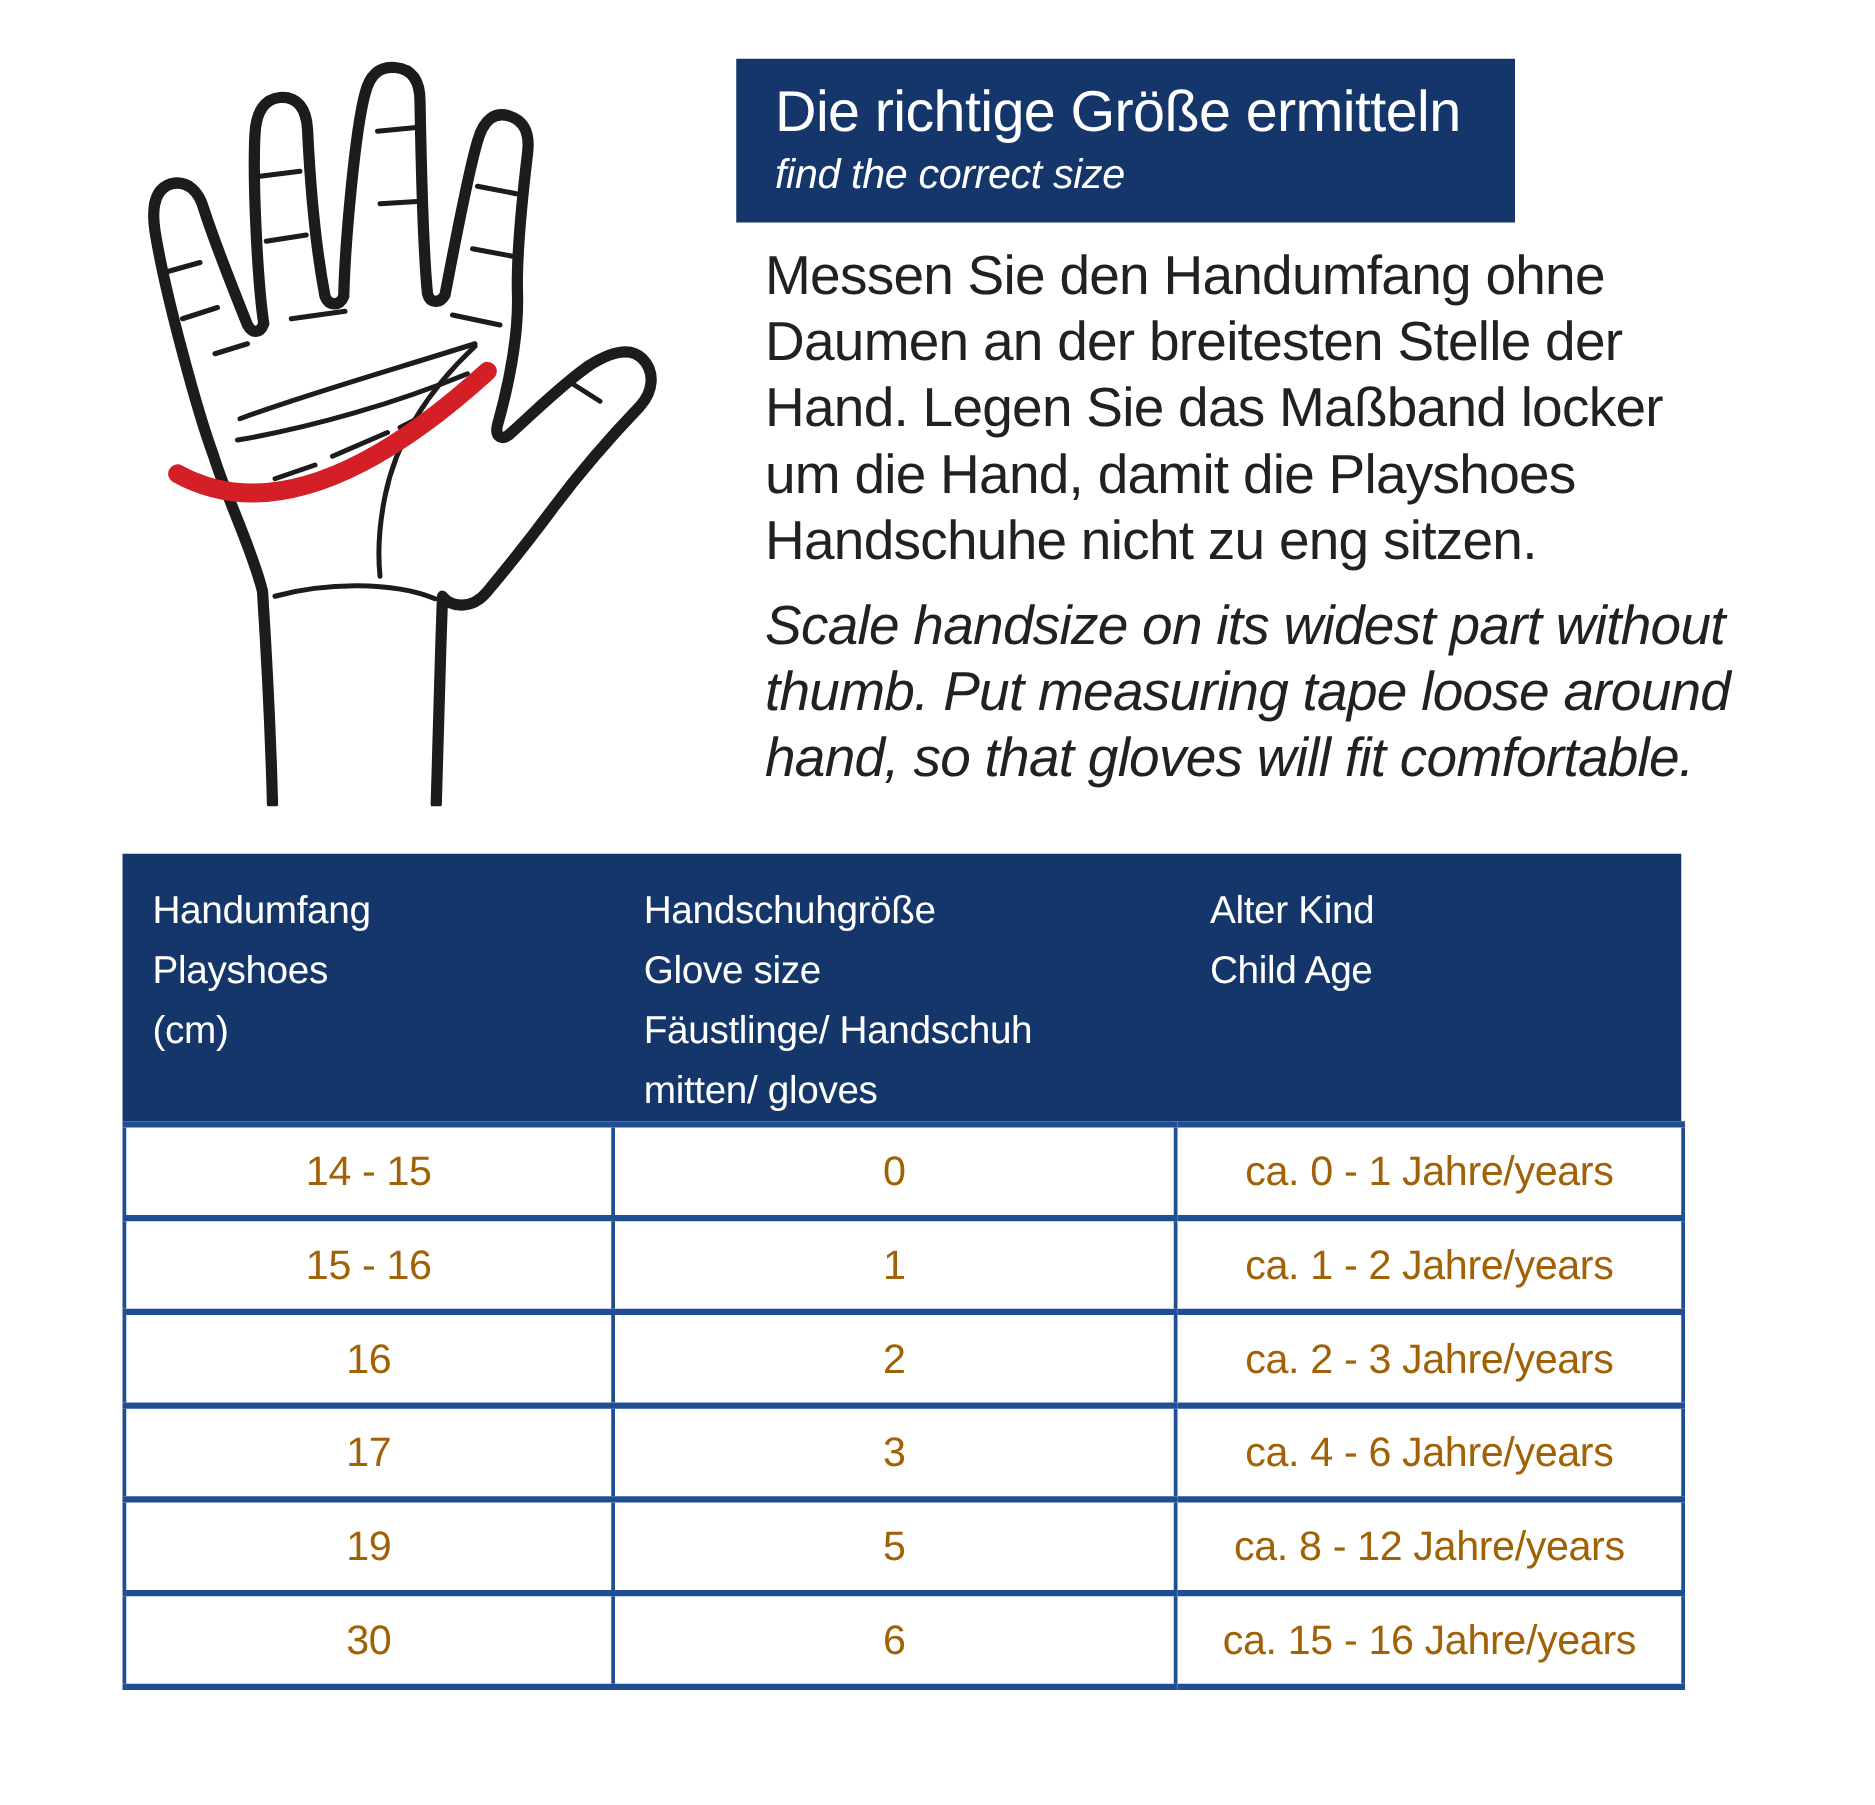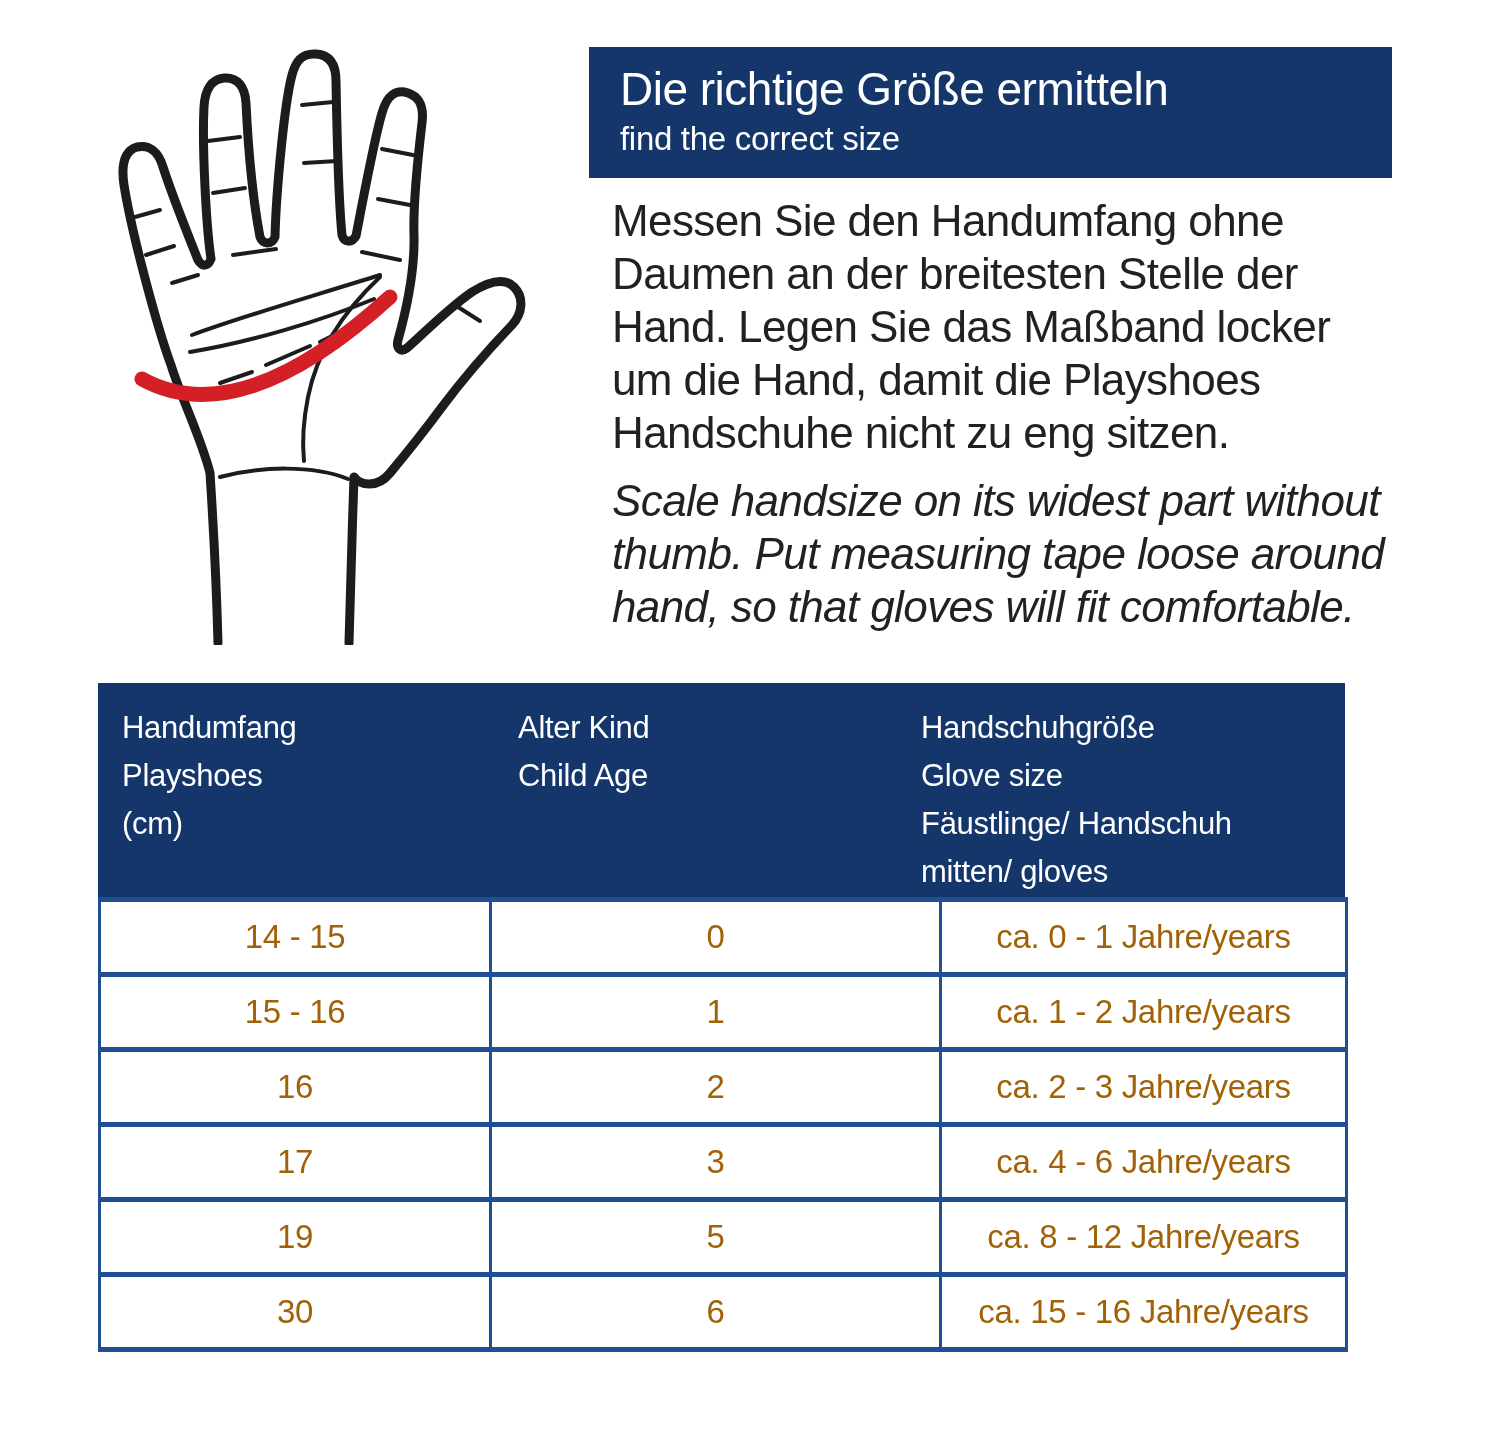--- a/index.html
+++ b/index.html
@@ -11,26 +11,26 @@
     position: relative;
     overflow: hidden;
   }
   .canvas { position: absolute; inset: 0; }
 
   
   .hand-wrap { position: absolute; left: 80px; top: 45px; width: 480px; height: 600px; }
 
   
   .title-box {
-    position: absolute; left: 589px; top: 47px; width: 803px; height: 131px;
+    position: absolute; left: 589px; top: 47px; width: 623px; height: 131px;
     background: #14366b; color: #ffffff;
     box-sizing: border-box; padding: 13px 20px 6px 31px;
   }
   .title-box .t1 { font-size: 46px; line-height: 58px; letter-spacing: -0.5px; }
-  .title-box .t2 { font-size: 33px; line-height: 42px; letter-spacing: -0.3px; }
+  .title-box .t2 { font-size: 33px; line-height: 42px; letter-spacing: -0.3px; font-style: italic; }
 
   
   .para {
     position: absolute; left: 612px; width: 800px;
     font-size: 44px; line-height: 53px; letter-spacing: -0.6px;
     white-space: pre-line; color: #242021;
   }
   .para-de { top: 194px; }
   .para-en { top: 474px; font-style: italic; }
 
@@ -141,26 +141,26 @@
 Handschuhe nicht zu eng sitzen.</div>
   <div class="para para-en">Scale handsize on its widest part without
 thumb. Put measuring tape loose around
 hand, so that gloves will fit comfortable.</div>
 
   <div class="size-table">
     <div class="sz-head">
       <div class="col c1">Handumfang
 Playshoes
 (cm)</div>
-      <div class="col c3">Alter Kind
-Child Age</div>
       <div class="col c2">Handschuhgröße
 Glove size
 Fäustlinge/ Handschuh
 mitten/ gloves</div>
+      <div class="col c3">Alter Kind
+Child Age</div>
     </div>
     <table class="sz-body">
       <colgroup>
           <col class="w1">
           <col class="w2">
           <col class="w3">
         </colgroup>
       <tbody>
         <tr>
           <td>14 - 15</td>

